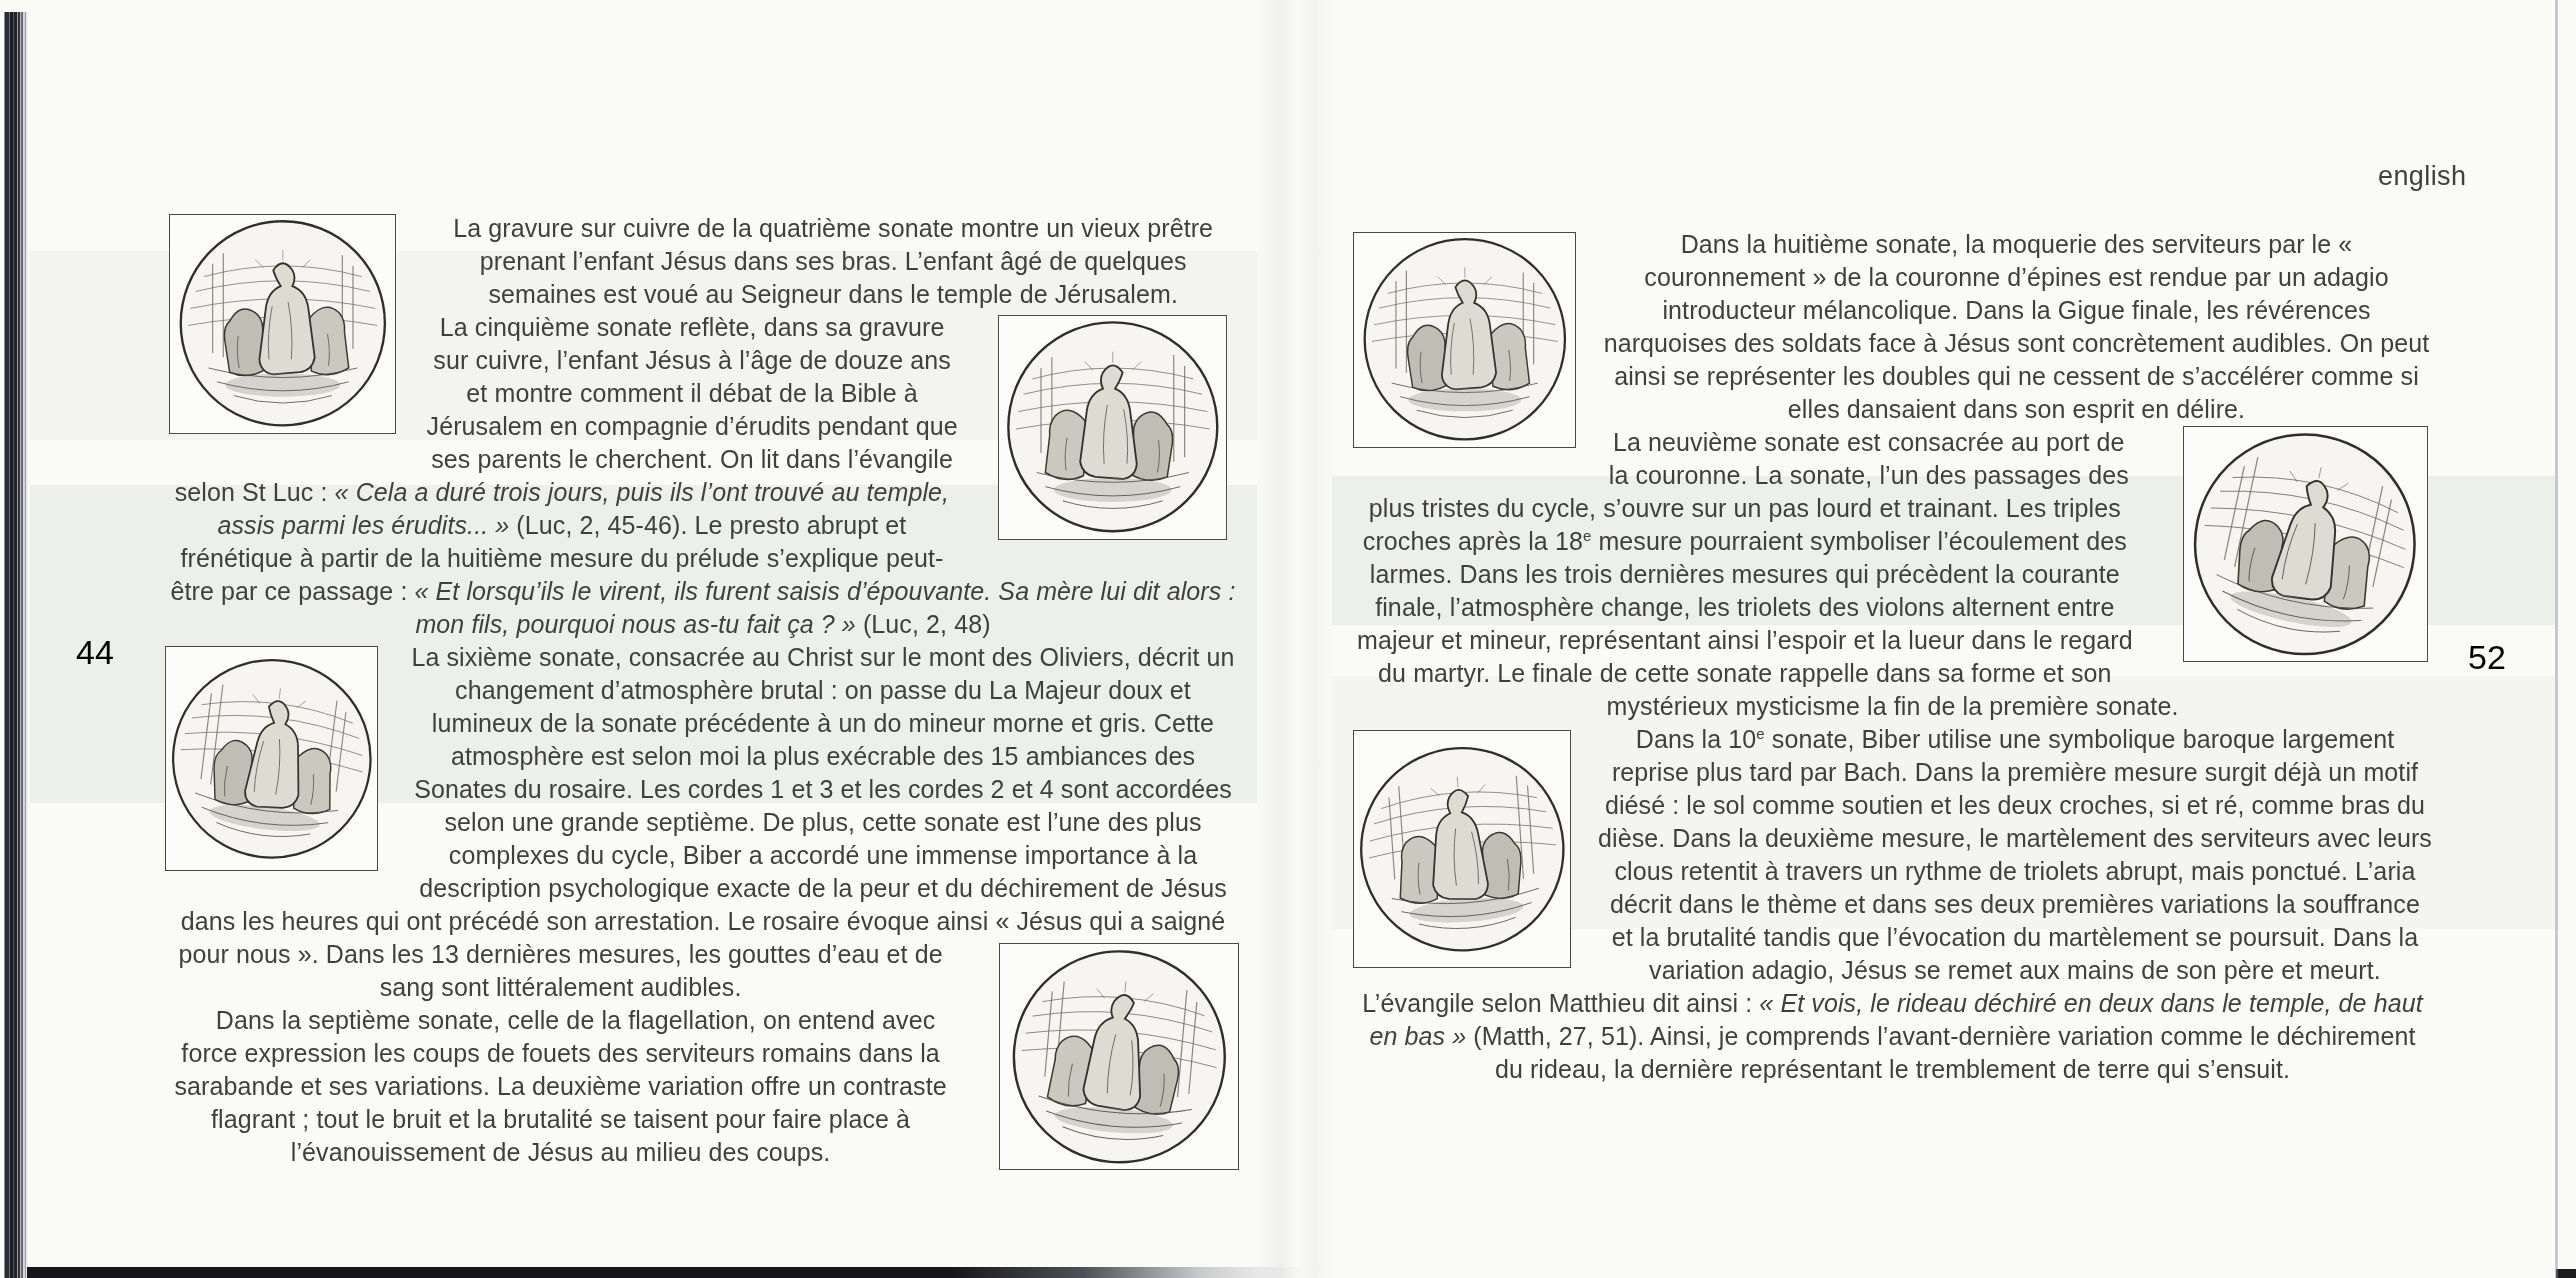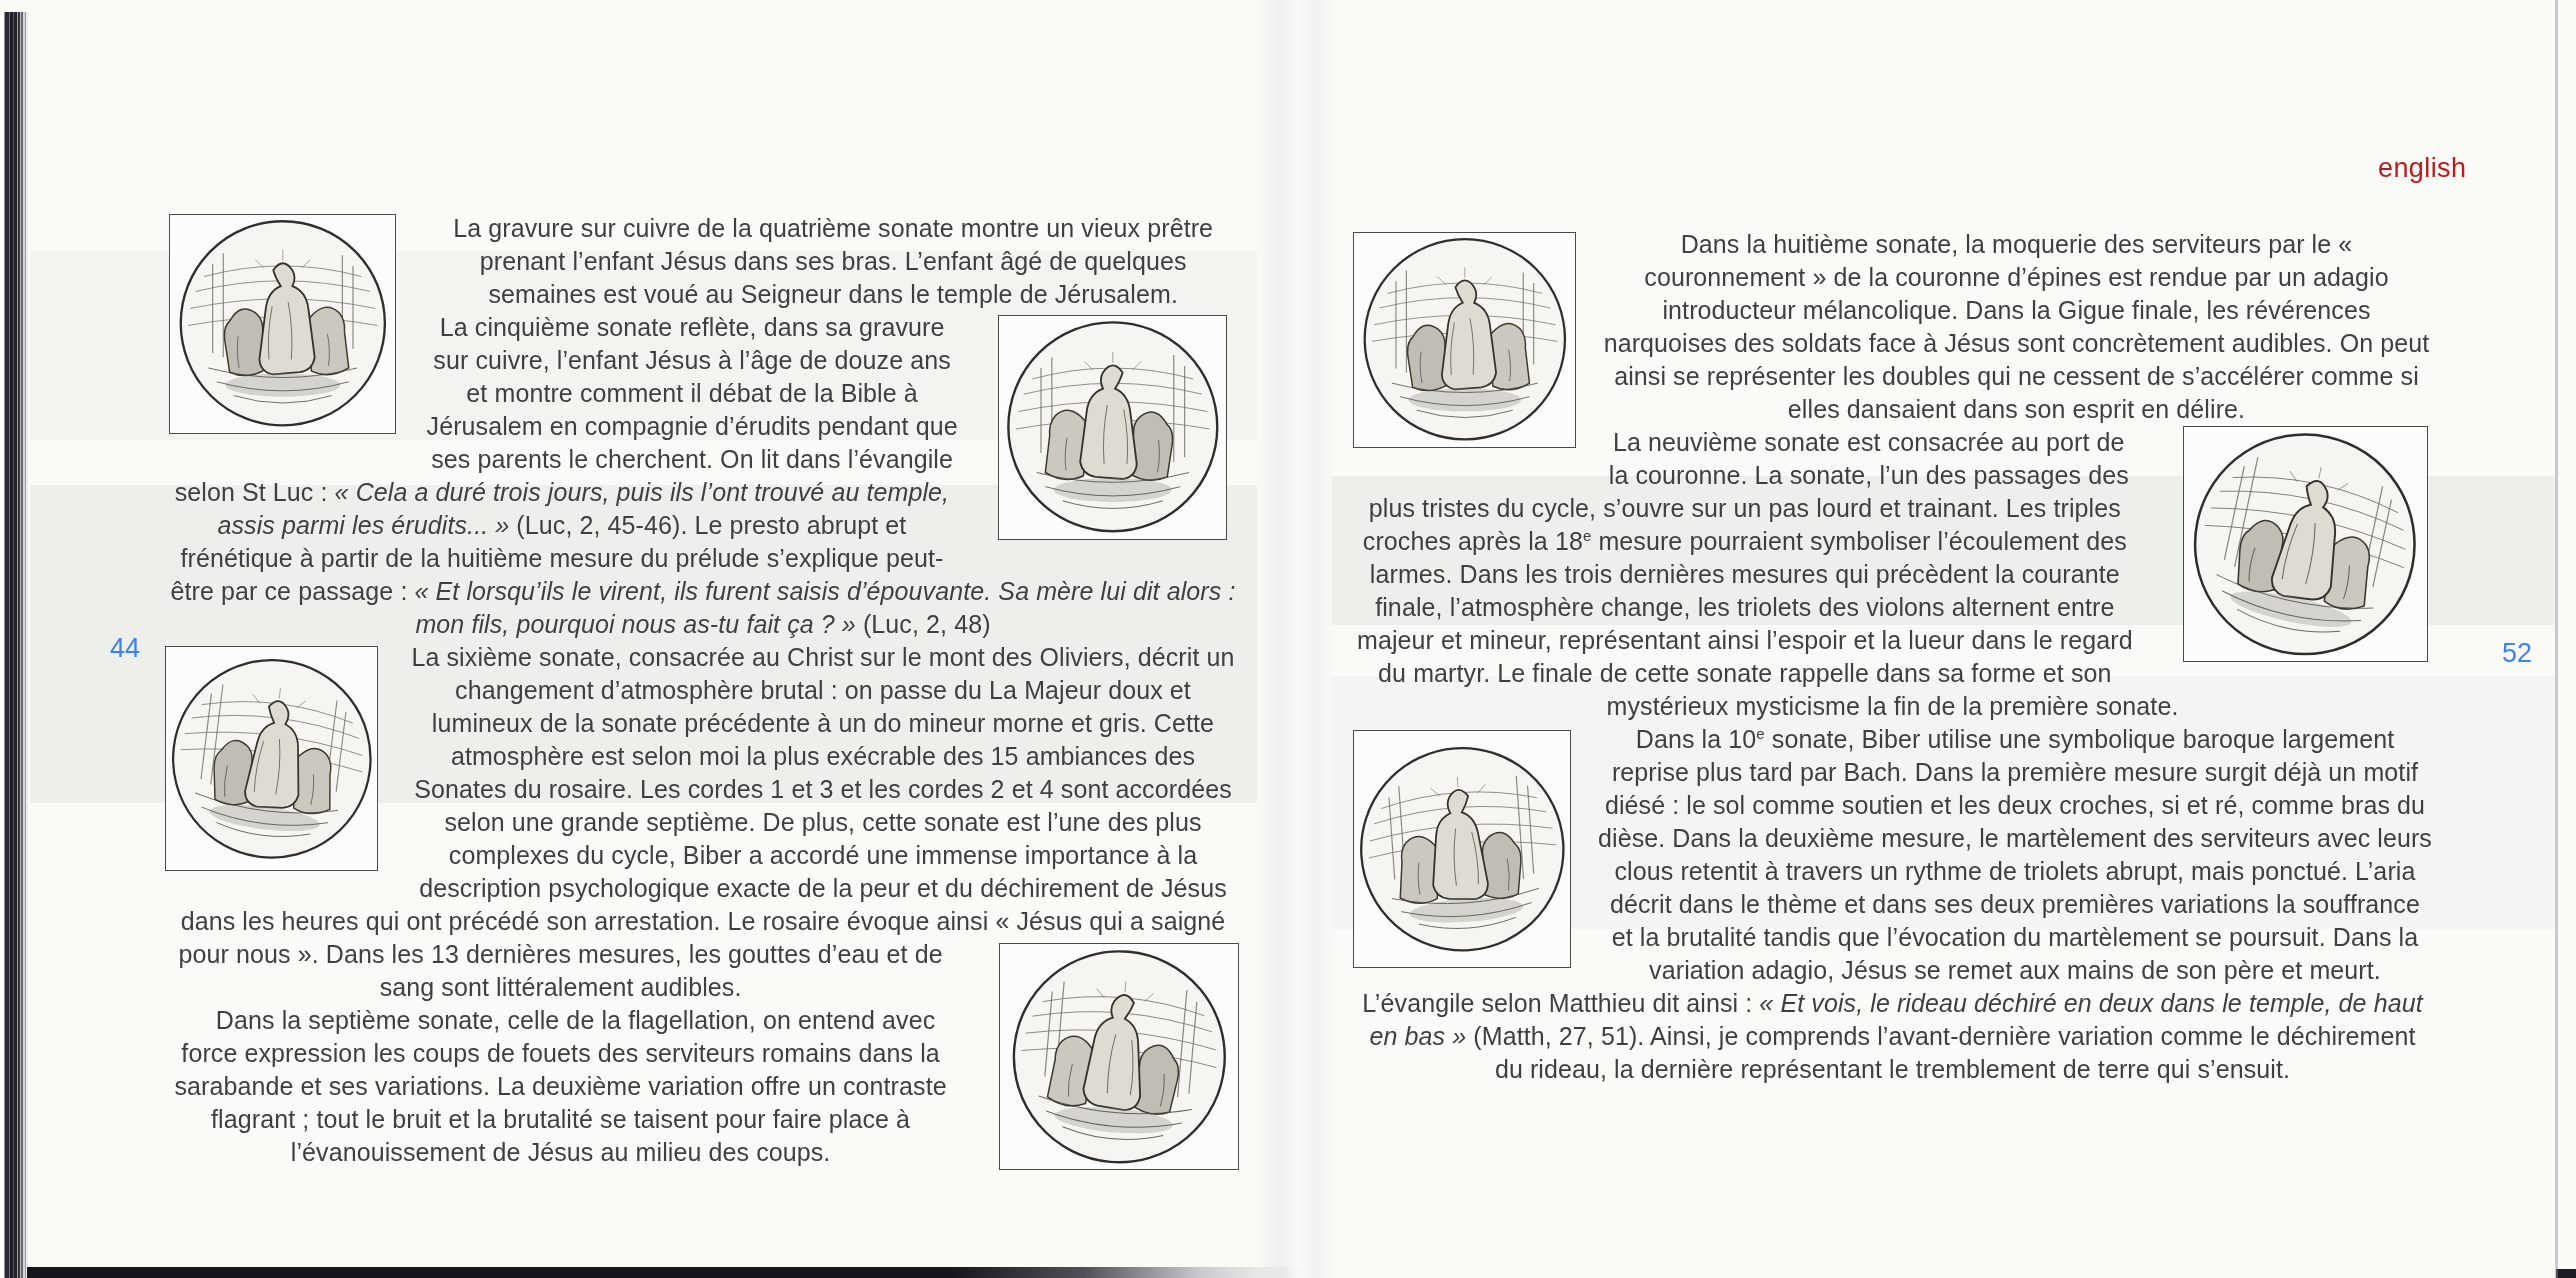--- a/index.html
+++ b/index.html
@@ -55,22 +55,22 @@
   }
   .float-l{float:left;}
   .float-r{float:right;}
   .med-svg{width:100%;height:100%;display:block;}
   .eng-2 .med-svg{transform:scaleX(-1);}
   .eng-3 .med-svg{transform:rotate(7deg);}
   .eng-4 .med-svg{transform:scaleX(-1) rotate(-5deg);}
   .eng-6 .med-svg{transform:rotate(12deg);}
   .eng-7 .med-svg{transform:scaleX(-1) rotate(4deg);}
 
-  .page-number{position:absolute;font-size:27px;color:#3b82f6;margin-left:34px;}
-  .lang-label{position:absolute;font-size:27px;color:#b91c1c;letter-spacing:0.4px;}
+  .page-number{position:absolute;font-size:34px;color:#000000;}
+  .lang-label{position:absolute;font-size:27px;color:#404040;letter-spacing:0.4px;margin-top:8px;}
 </style>
 </head>
 <body>
 
 <svg width="0" height="0" style="position:absolute" aria-hidden="true">
   <defs>
     <g id="med-art">
       <circle cx="50" cy="50" r="48" fill="#f6f5f1" stroke="#2f2e2b" stroke-width="1.1"></circle>
       <g stroke="#5a5852" stroke-width="0.4" fill="none" opacity="0.75">
         <path d="M13 28 Q50 18 87 28"></path>

